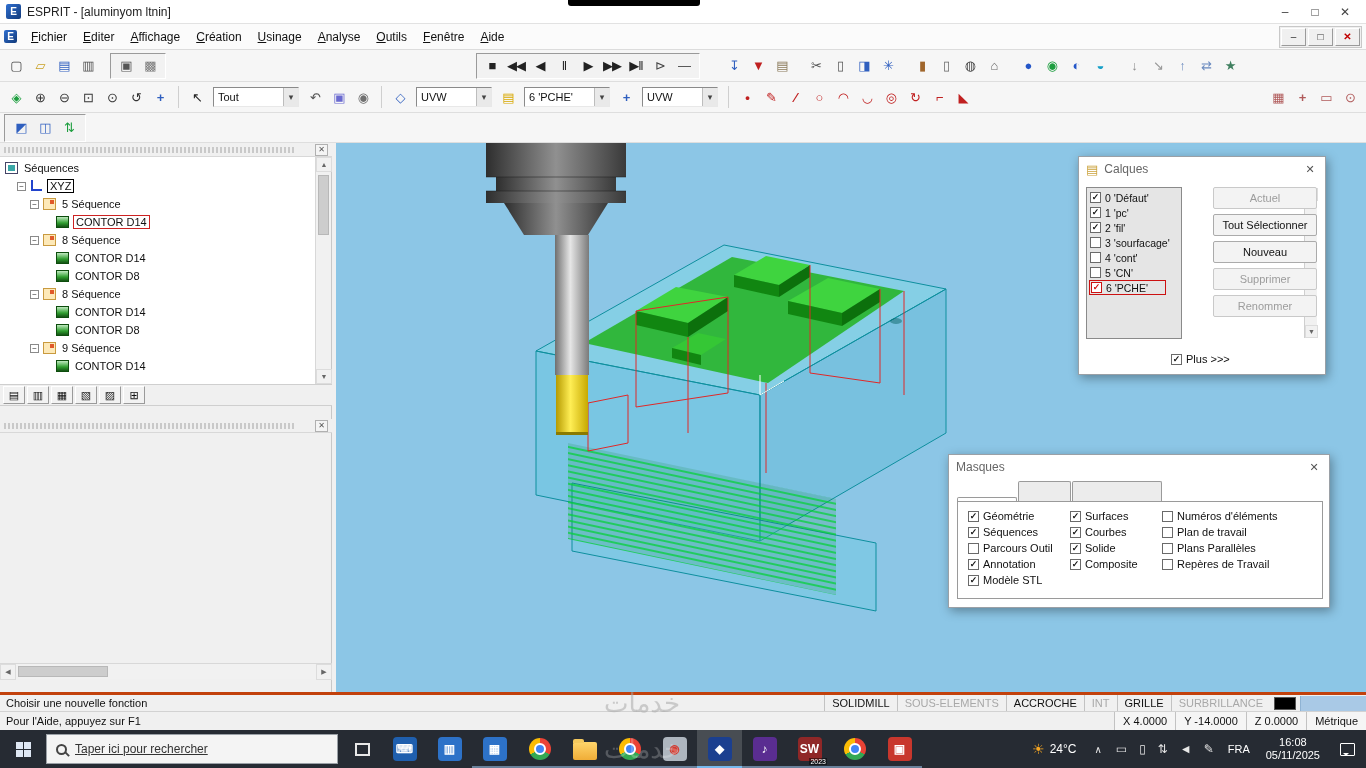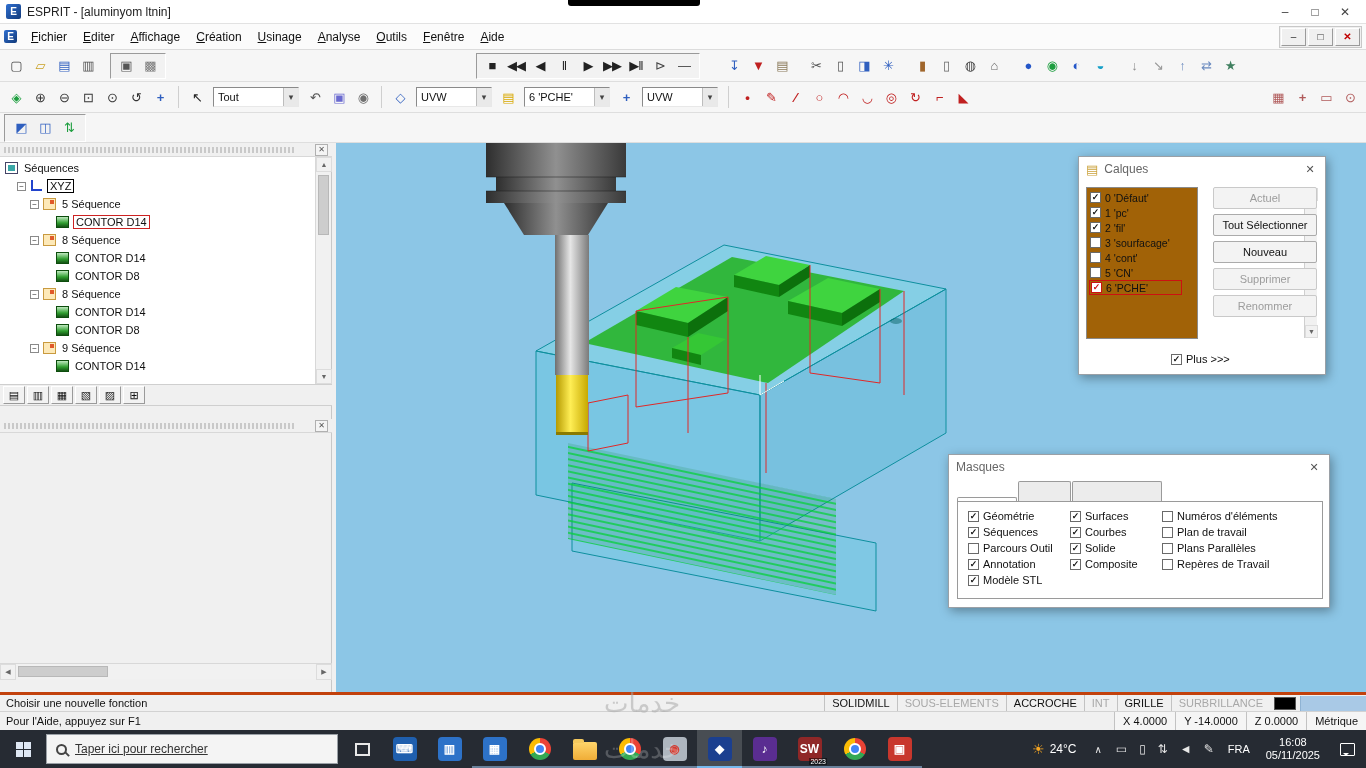--- a/index.html
+++ b/index.html
@@ -83,21 +83,21 @@
   
   #viewport{position:absolute;left:336px;top:143px;width:1030px;height:549px;background:#8cc6e6;overflow:hidden;}
   #viewport svg{display:block;}
 
   
   .dlg{position:absolute;background:#ffffff;border:1px solid #9aa0a6;box-shadow:2px 3px 10px rgba(0,0,0,.35);z-index:6;}
   .dlg-title{height:24px;display:flex;align-items:center;padding:0 7px;color:#666;font-size:12px;}
   .dclose{margin-left:auto;width:16px;height:16px;display:flex;align-items:center;justify-content:center;color:#555;font-size:11px;}
   .layers-ico{color:#caa23a;font-size:13px;margin-right:6px;}
   #calques{left:1078px;top:156px;width:248px;height:219px;}
-  #llist{position:absolute;left:7px;top:30px;width:112px;height:152px;border:1px solid #8a8a8a;background:#a16207;overflow:hidden;padding:2px 15px 2px 2px;}
+  #llist{position:absolute;left:7px;top:30px;width:96px;height:152px;border:1px solid #8a8a8a;background:#e5e5e5;overflow:hidden;padding:2px 15px 2px 2px;}
   .lrow{display:flex;align-items:center;height:15px;font-size:10.5px;white-space:nowrap;padding:0 1px;}
   .lrow.hl{border:1px solid #cc1111;}
   #llscroll{position:absolute;right:8px;top:31px;width:13px;height:150px;background:#f1f1f1;border-left:1px solid #cfcfcf;}
   #llscroll .sarrow{width:13px;height:13px;}
   #llscroll .sarrow.bot{bottom:0;}
   .chk{width:11px;height:11px;border:1px solid #6a6a6a;background:#fff;display:inline-flex;align-items:center;justify-content:center;font-size:9px;line-height:1;color:#111;flex:none;margin-right:4px;}
   .chk.c::before{content:"✓";font-weight:bold;}
   .chk.redchk{border-color:#cc1111;color:#cc1111;}
   #cbtns{position:absolute;right:8px;top:30px;width:104px;display:flex;flex-direction:column;}
   .dbtn{height:22px;margin-bottom:5px;background:#f3f3f3;border:1px solid #ababab;border-radius:2px;font-size:11px;color:#111;}

